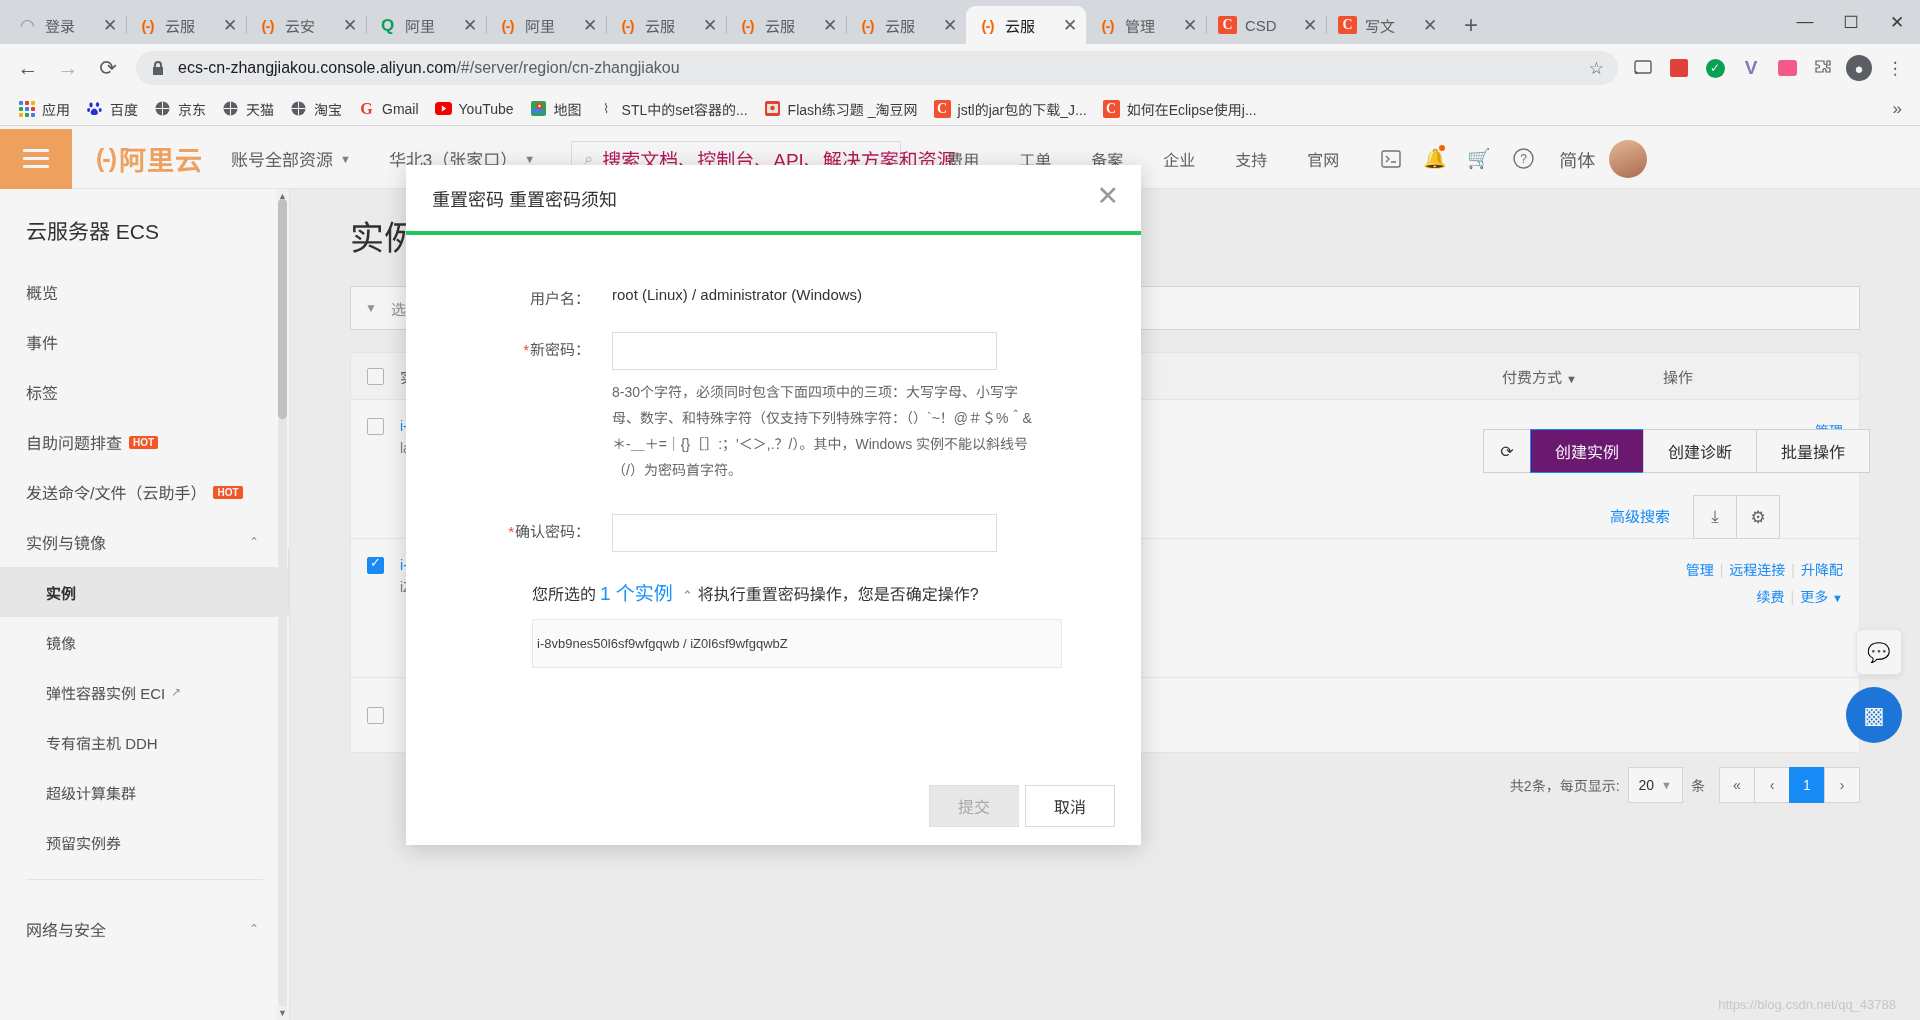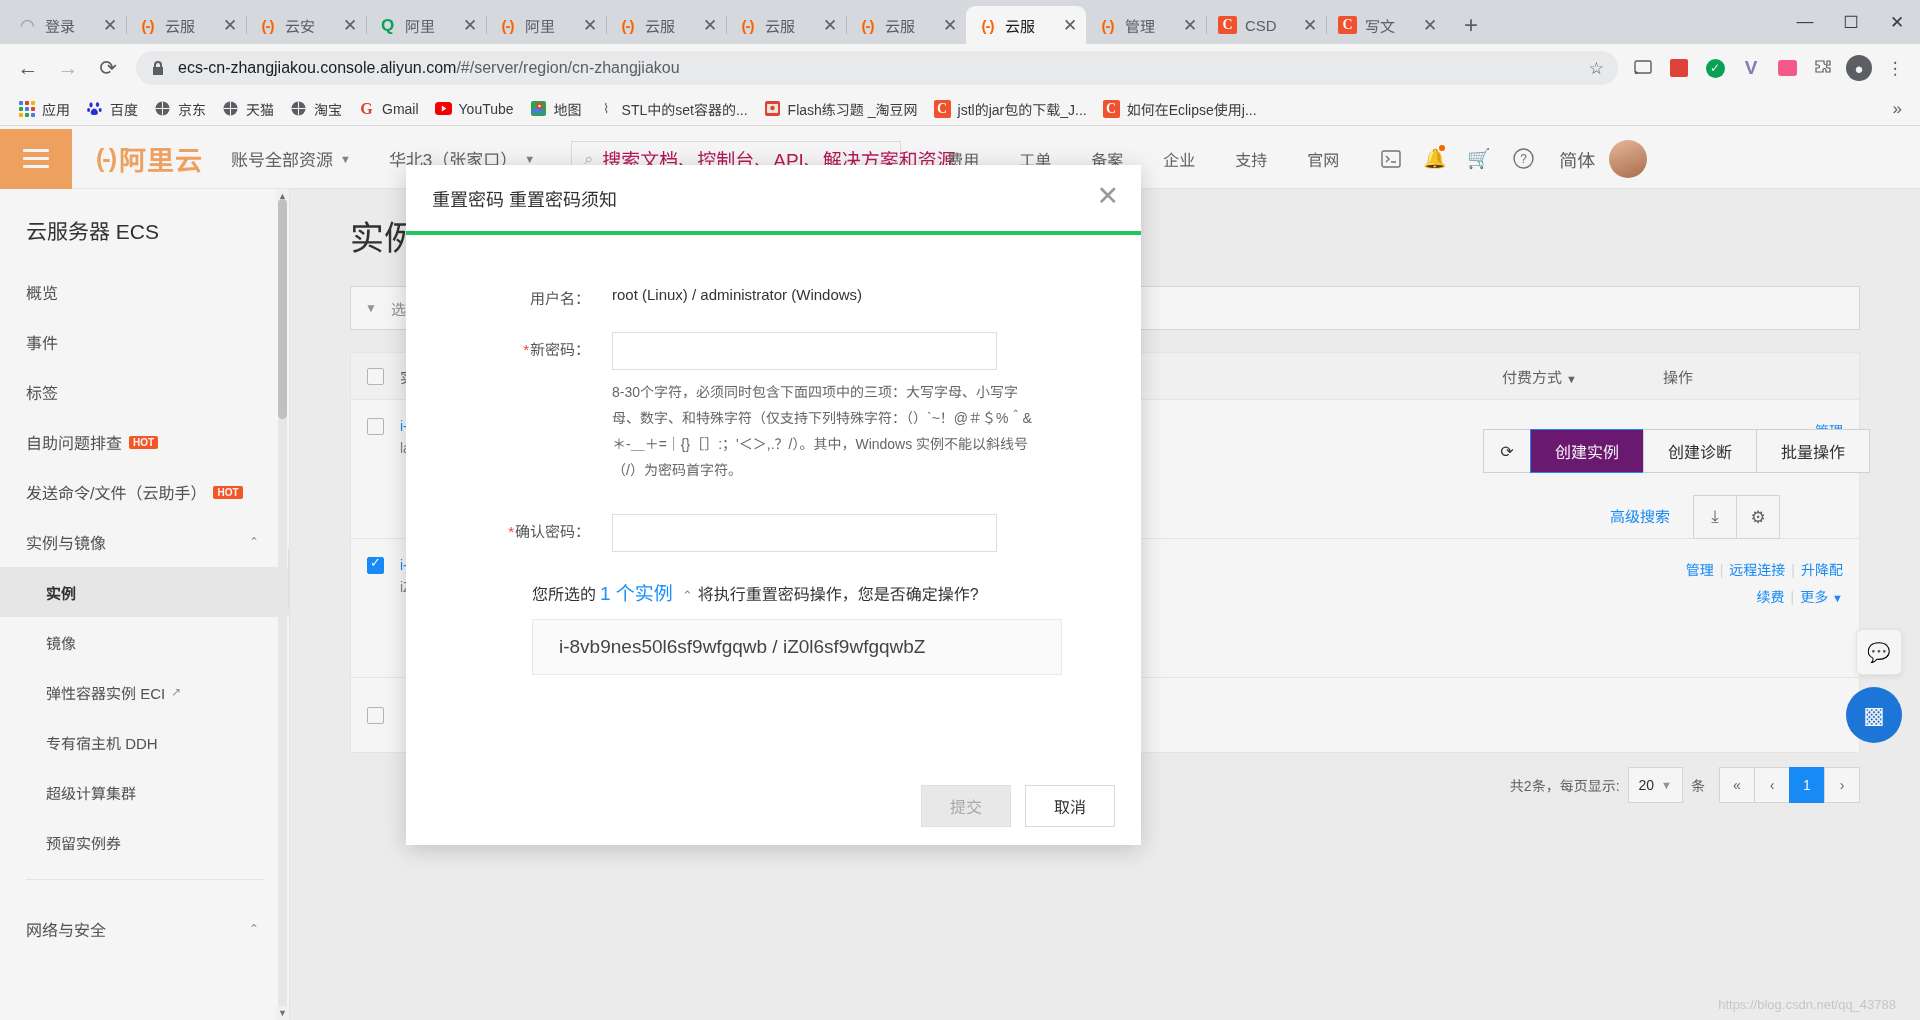--- a/index.html
+++ b/index.html
@@ -381,26 +381,26 @@
     width: 420px; font-size: 14px; color: #666; line-height: 1.85;
     margin-top: 10px;
   }
   .confirm-line {
     margin-top: 26px; padding-left: 100px; font-size: 16px; color: #333;
   }
   .confirm-line .hl { color: #1890ff; font-size: 19px; margin: 0 4px; }
   .confirm-line .up { color: #888; font-size: 13px; margin: 0 5px; }
   .instbox {
     margin: 14px 0 0 100px; width: 530px; border: 1px solid #e8e8e8;
-    background: #fafafa; padding: 16px 26px; font-size: 19px; color: #444;
+    background: #fafafa; padding: 16px 4px; font-size: 13px; color: #444;
   }
   .modal-foot {
     position: absolute; left: 0; bottom: 0; width: 735px; height: 78px;
     display: flex; align-items: center; justify-content: flex-end;
-    padding-right: 26px; gap: 14px;
+    padding-right: 26px; gap: 6px;
   }
   .mbtn {
     height: 42px; padding: 0 28px; font-size: 16px; display: flex;
     align-items: center; justify-content: center; border: 1px solid #d9d9d9;
     background: #fff; color: #333;
   }
   .mbtn.disabled { background: #e8e8e8; color: #a9a9a9; border-color: #e0e0e0; }
 </style>
 </head>
 <body>

